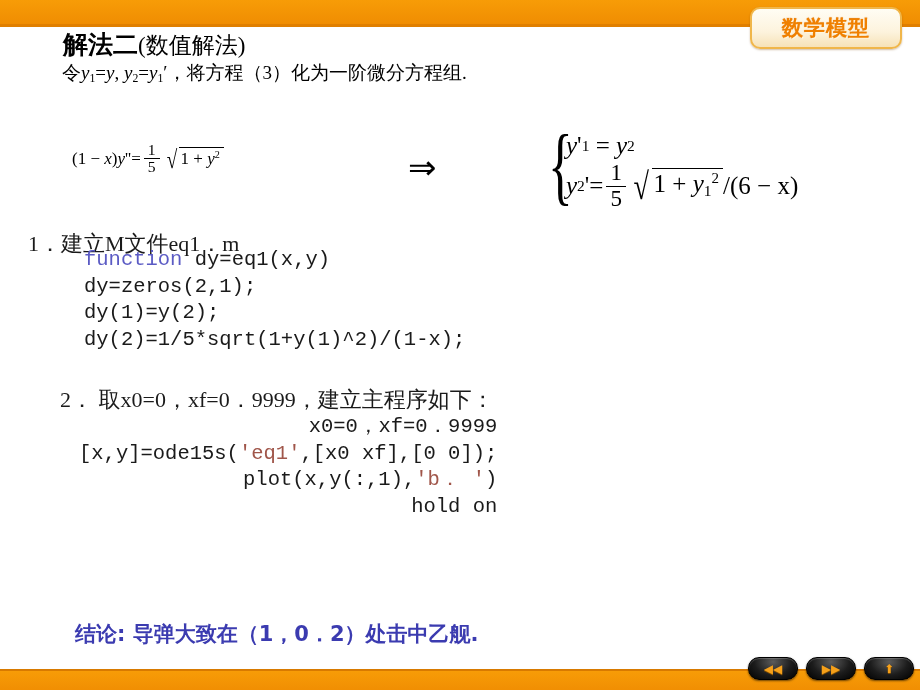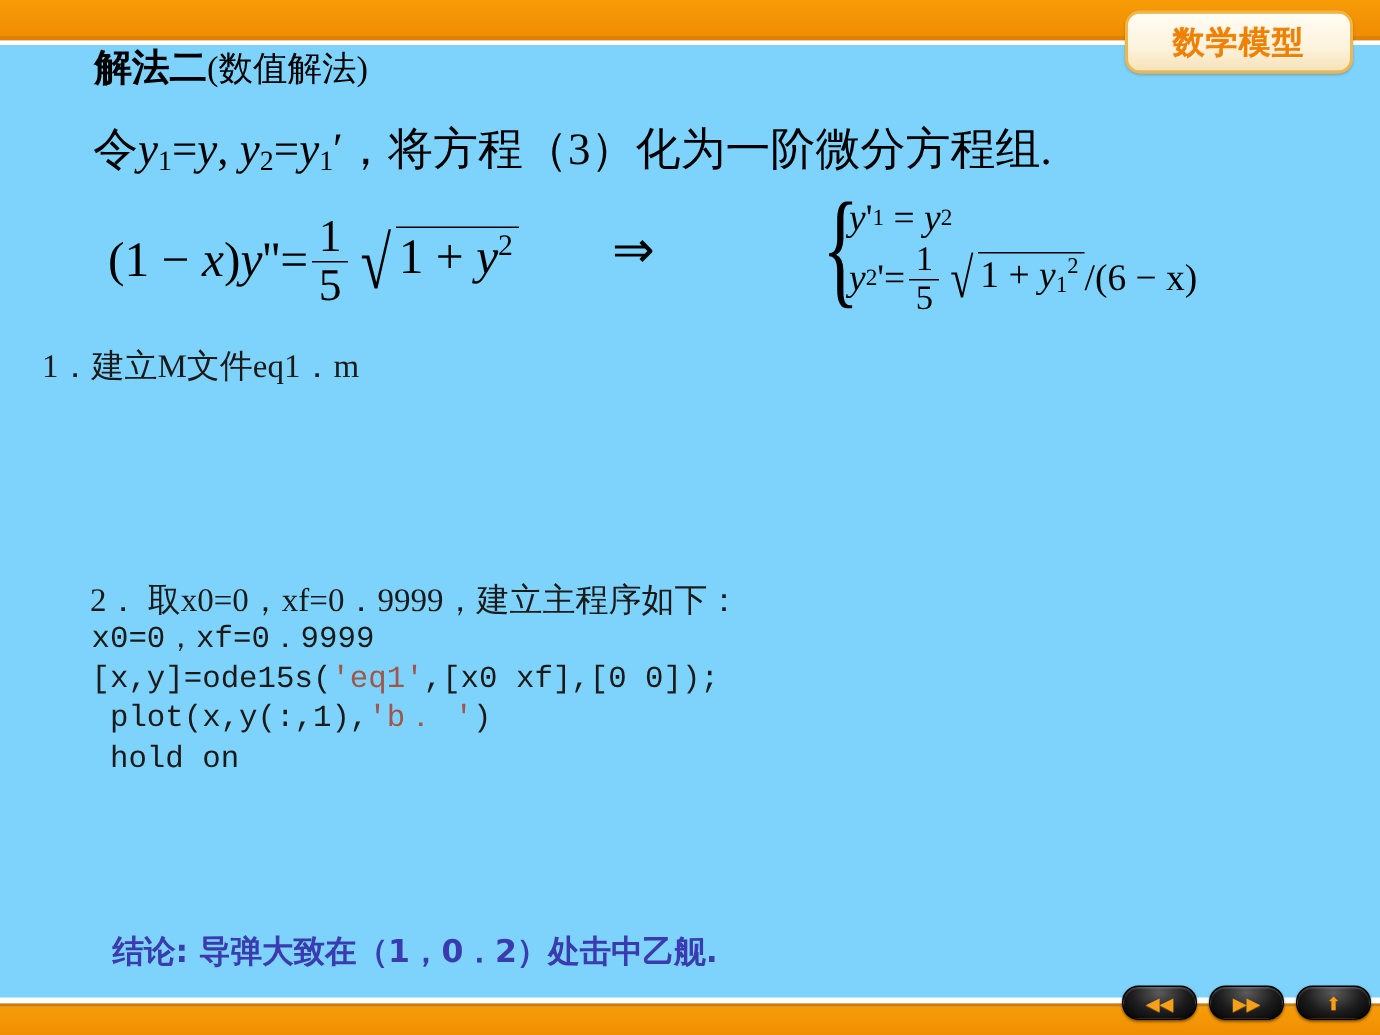--- a/index.html
+++ b/index.html
@@ -11,21 +11,21 @@
     height: 690px;
     background: #faebd0;
     font-family: "Liberation Serif", serif;
     overflow: hidden;
     position: relative;
   }
 
   .slide {
     position: absolute;
     inset: 0;
-    background: #7dd3fc;
+    background: #ffffff;
   }
 
   
   .top-band {
     position: absolute;
     top: 0; left: 0;
     width: 920px;
     height: 24px;
     background: linear-gradient(#f79c07, #f08d02);
     border-bottom: 3px solid #e07f00;
@@ -76,43 +76,43 @@
     color: #000;
   }
   .title-paren {
     font-family: "Liberation Serif", serif;
     font-size: 23px;
     color: #000;
   }
 
   .sub-line {
     position: absolute;
-    top: 79px;
+    top: 60px;
     left: 62px;
     font-family: "Liberation Serif", serif;
-    font-size: 30px;
+    font-size: 19px;
     color: #000;
     white-space: nowrap;
   }
   .sub-line i { font-style: italic; }
   .sub-line sub { font-size: 0.62em; vertical-align: -0.25em; }
 
   
   .eq-row {
     position: absolute;
     top: 122px;
     left: 0;
     width: 920px;
     height: 100px;
   }
   .eq-left {
     position: absolute;
     left: 72px;
     top: 20px;
-    font-size: 33px;
+    font-size: 17px;
     font-family: "Liberation Serif", serif;
     display: flex;
     align-items: center;
     white-space: nowrap;
   }
   .mi { font-style: italic; }
   .frac {
     display: inline-flex;
     flex-direction: column;
     align-items: center;
@@ -199,21 +199,21 @@
 
   .code {
     position: absolute;
     font-family: "Liberation Mono", monospace;
     font-size: 20.5px;
     line-height: 26.5px;
     color: #1a1a1a;
     white-space: pre;
   }
   .code-1 { top: 247px; left: 84px; }
-  .code-2 { top: 414px; left: 61px; }
+  .code-2 { top: 414px; left: 79px; text-align: right; }
 
   .kw   { color: #5b5bc4; }
   .str  { color: #a0564a; }
 
   
   .conclusion {
     position: absolute;
     top: 620px;
     left: 75px;
     font-family: "DejaVu Sans", sans-serif;
@@ -321,20 +321,21 @@
             <span class="under">1 + <i class="mi">y</i><sub class="idx">1</sub><sup class="exp">2</sup></span>
           </span>
           <span>/(6 − x)</span>
         </div>
       </div>
     </div>
 
   </div>
 
   <div class="step step-1">1．建立M文件eq1．m</div>
+  <div class="code code-1"><div><span class="kw">function</span><span> dy=eq1(x,y)</span></div><div><span>dy=zeros(2,1);</span></div><div><span>dy(1)=y(2);</span></div><div><span>dy(2)=1/5*sqrt(1+y(1)^2)/(1-x);</span></div></div>
 
   <div class="step step-2">2． 取x0=0，xf=0．9999，建立主程序如下：</div>
   <div class="code code-2"><div><span>x0=0，xf=0．9999</span></div><div><span>[x,y]=ode15s(</span><span class="str">'eq1'</span><span>,[x0 xf],[0 0]);</span></div><div><span> plot(x,y(:,1),</span><span class="str">'b． '</span><span>)</span></div><div><span> hold on</span></div></div>
 
   <div class="conclusion">结论: 导弹大致在（1，0．2）处击中乙舰.</div>
 
   <div class="bottom-rule"></div>
   <div class="bottom-band"></div>
 
   <div class="nav">

